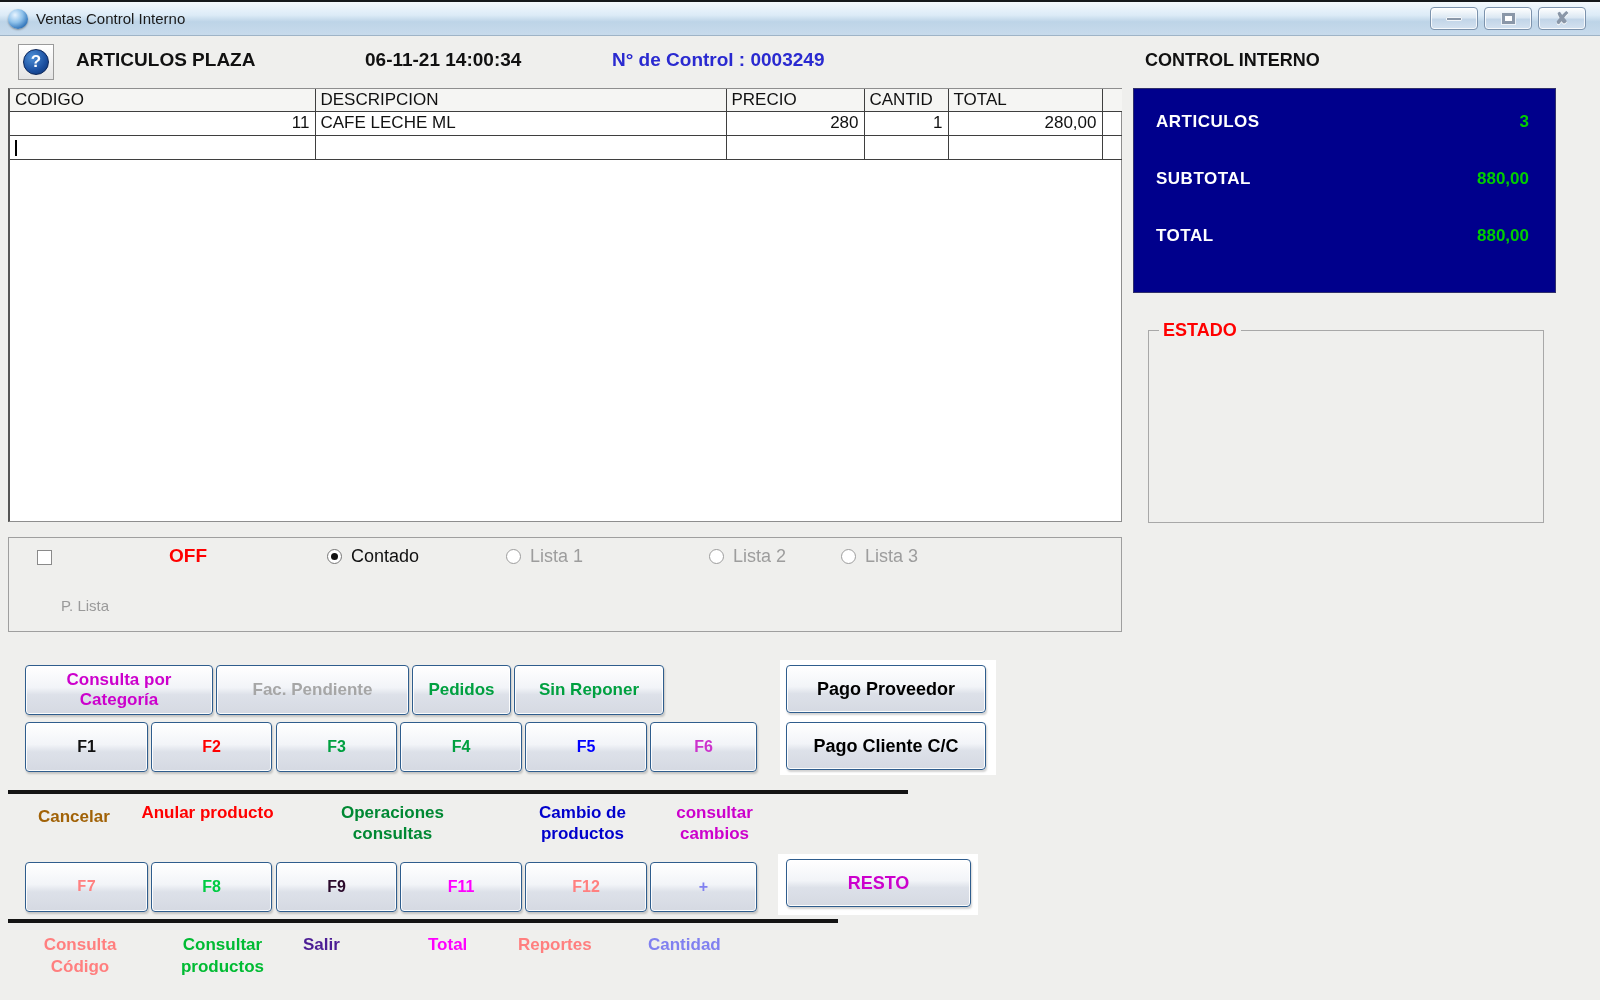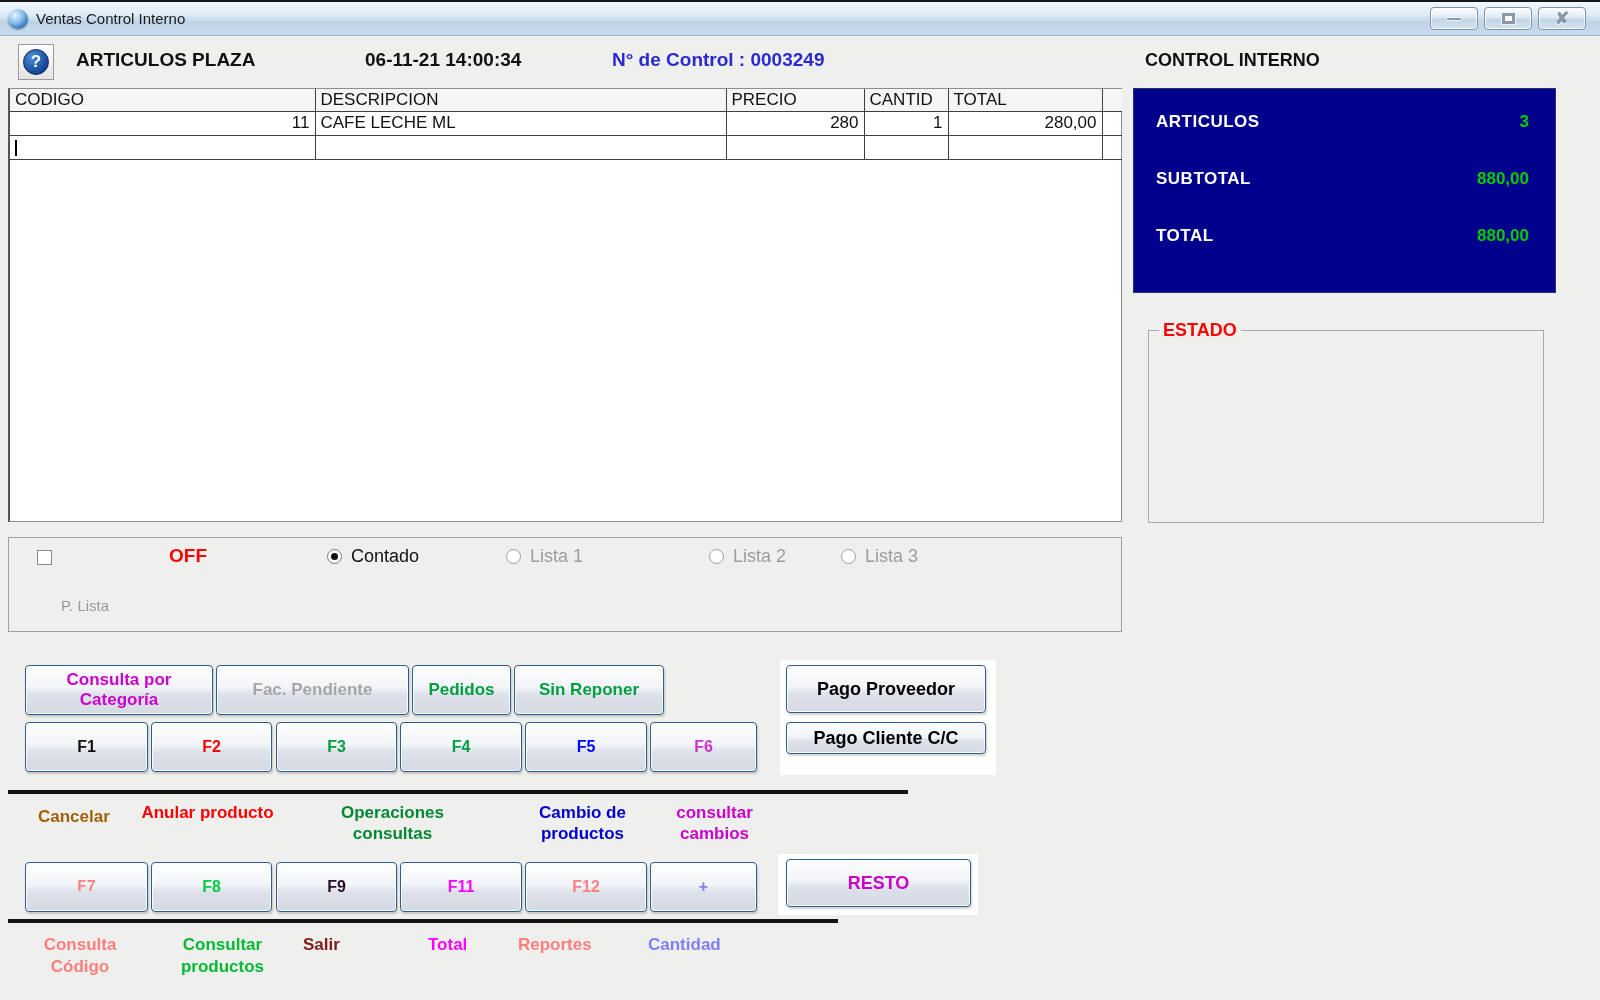--- a/index.html
+++ b/index.html
@@ -211,21 +211,21 @@
 <div class="btn" style="left: 412px; top: 665px; width: 99px; height: 50px; font-size: 17px; color: rgb(0, 160, 64);">Pedidos</div>
 <div class="btn" style="left: 514px; top: 665px; width: 150px; height: 50px; font-size: 17px; color: rgb(0, 160, 64);">Sin Reponer</div>
 <div class="btn" style="left:786px;top:665px;width:200px;height:48px;font-size:18px">Pago Proveedor</div>
 
 <div class="btn" style="left: 25px; top: 722px; width: 123px; height: 50px; color: rgb(17, 17, 17);">F1</div>
 <div class="btn" style="left: 151px; top: 722px; width: 121px; height: 50px; color: rgb(255, 0, 0);">F2</div>
 <div class="btn" style="left: 276px; top: 722px; width: 121px; height: 50px; color: rgb(0, 160, 64);">F3</div>
 <div class="btn" style="left: 400px; top: 722px; width: 122px; height: 50px; color: rgb(0, 160, 64);">F4</div>
 <div class="btn" style="left: 525px; top: 722px; width: 122px; height: 50px; color: rgb(0, 0, 255);">F5</div>
 <div class="btn" style="left: 650px; top: 722px; width: 107px; height: 50px; color: rgb(204, 51, 204);">F6</div>
-<div class="btn" style="left:786px;top:722px;width:200px;height:32px;font-size:18px">Pago Cliente C/C</div>
+<div class="btn" style="left:786px;top:722px;width:200px;height:48px;font-size:18px">Pago Cliente C/C</div>
 
 <div class="hline" style="left:8px;top:790px;width:900px"></div>
 
 <div class="action-label" style="left: 38px; top: 806px; text-align: right; color: #a16207;">Cancelar</div>
 <div class="action-label" style="left: 140px; top: 802px; width: 135px; color: rgb(255, 0, 0);">Anular producto</div>
 <div class="action-label" style="left: 300px; top: 802px; width: 185px; color: rgb(0, 136, 51);">Operaciones consultas</div>
 <div class="action-label" style="left: 515px; top: 802px; width: 135px; color: rgb(0, 0, 204);">Cambio de productos</div>
 <div class="action-label" style="left: 652px; top: 802px; width: 125px; color: rgb(204, 0, 204);">consultar cambios</div>
 
 <div class="btn" style="left: 25px; top: 862px; width: 123px; height: 50px; color: rgb(255, 128, 128); font-family: Liberation Mono, monospace;">F7</div>
@@ -233,16 +233,16 @@
 <div class="btn" style="left: 276px; top: 862px; width: 121px; height: 50px; color: rgb(43, 10, 43);">F9</div>
 <div class="btn" style="left: 400px; top: 862px; width: 122px; height: 50px; color: rgb(255, 0, 255);">F11</div>
 <div class="btn" style="left: 525px; top: 862px; width: 122px; height: 50px; color: rgb(255, 128, 128);">F12</div>
 <div class="btn" style="left: 650px; top: 862px; width: 107px; height: 50px; color: rgb(128, 128, 240);">+</div>
 <div class="btn" style="left: 786px; top: 859px; width: 185px; height: 48px; font-size: 18px; color: rgb(204, 0, 204);" style2="">RESTO</div>
 
 <div class="hline" style="left:8px;top:919px;width:830px"></div>
 
 <div class="bottom-label" style="left: 25px; top: 934px; width: 110px; color: rgb(255, 127, 127);">Consulta Código</div>
 <div class="bottom-label" style="left: 160px; top: 934px; width: 125px; color: rgb(0, 187, 51);">Consultar productos</div>
-<div class="bottom-label" style="left: 303px; top: 934px; color: #7f1d1d;">Salir</div>
+<div class="bottom-label" style="left: 303px; top: 934px; color: #4c1d95;">Salir</div>
 <div class="bottom-label" style="left: 428px; top: 934px; color: rgb(255, 0, 255);">Total</div>
 <div class="bottom-label" style="left: 518px; top: 934px; color: rgb(255, 127, 127);">Reportes</div>
 <div class="bottom-label" style="left: 648px; top: 934px; color: rgb(128, 128, 240);">Cantidad</div>
 
 </body></html>

